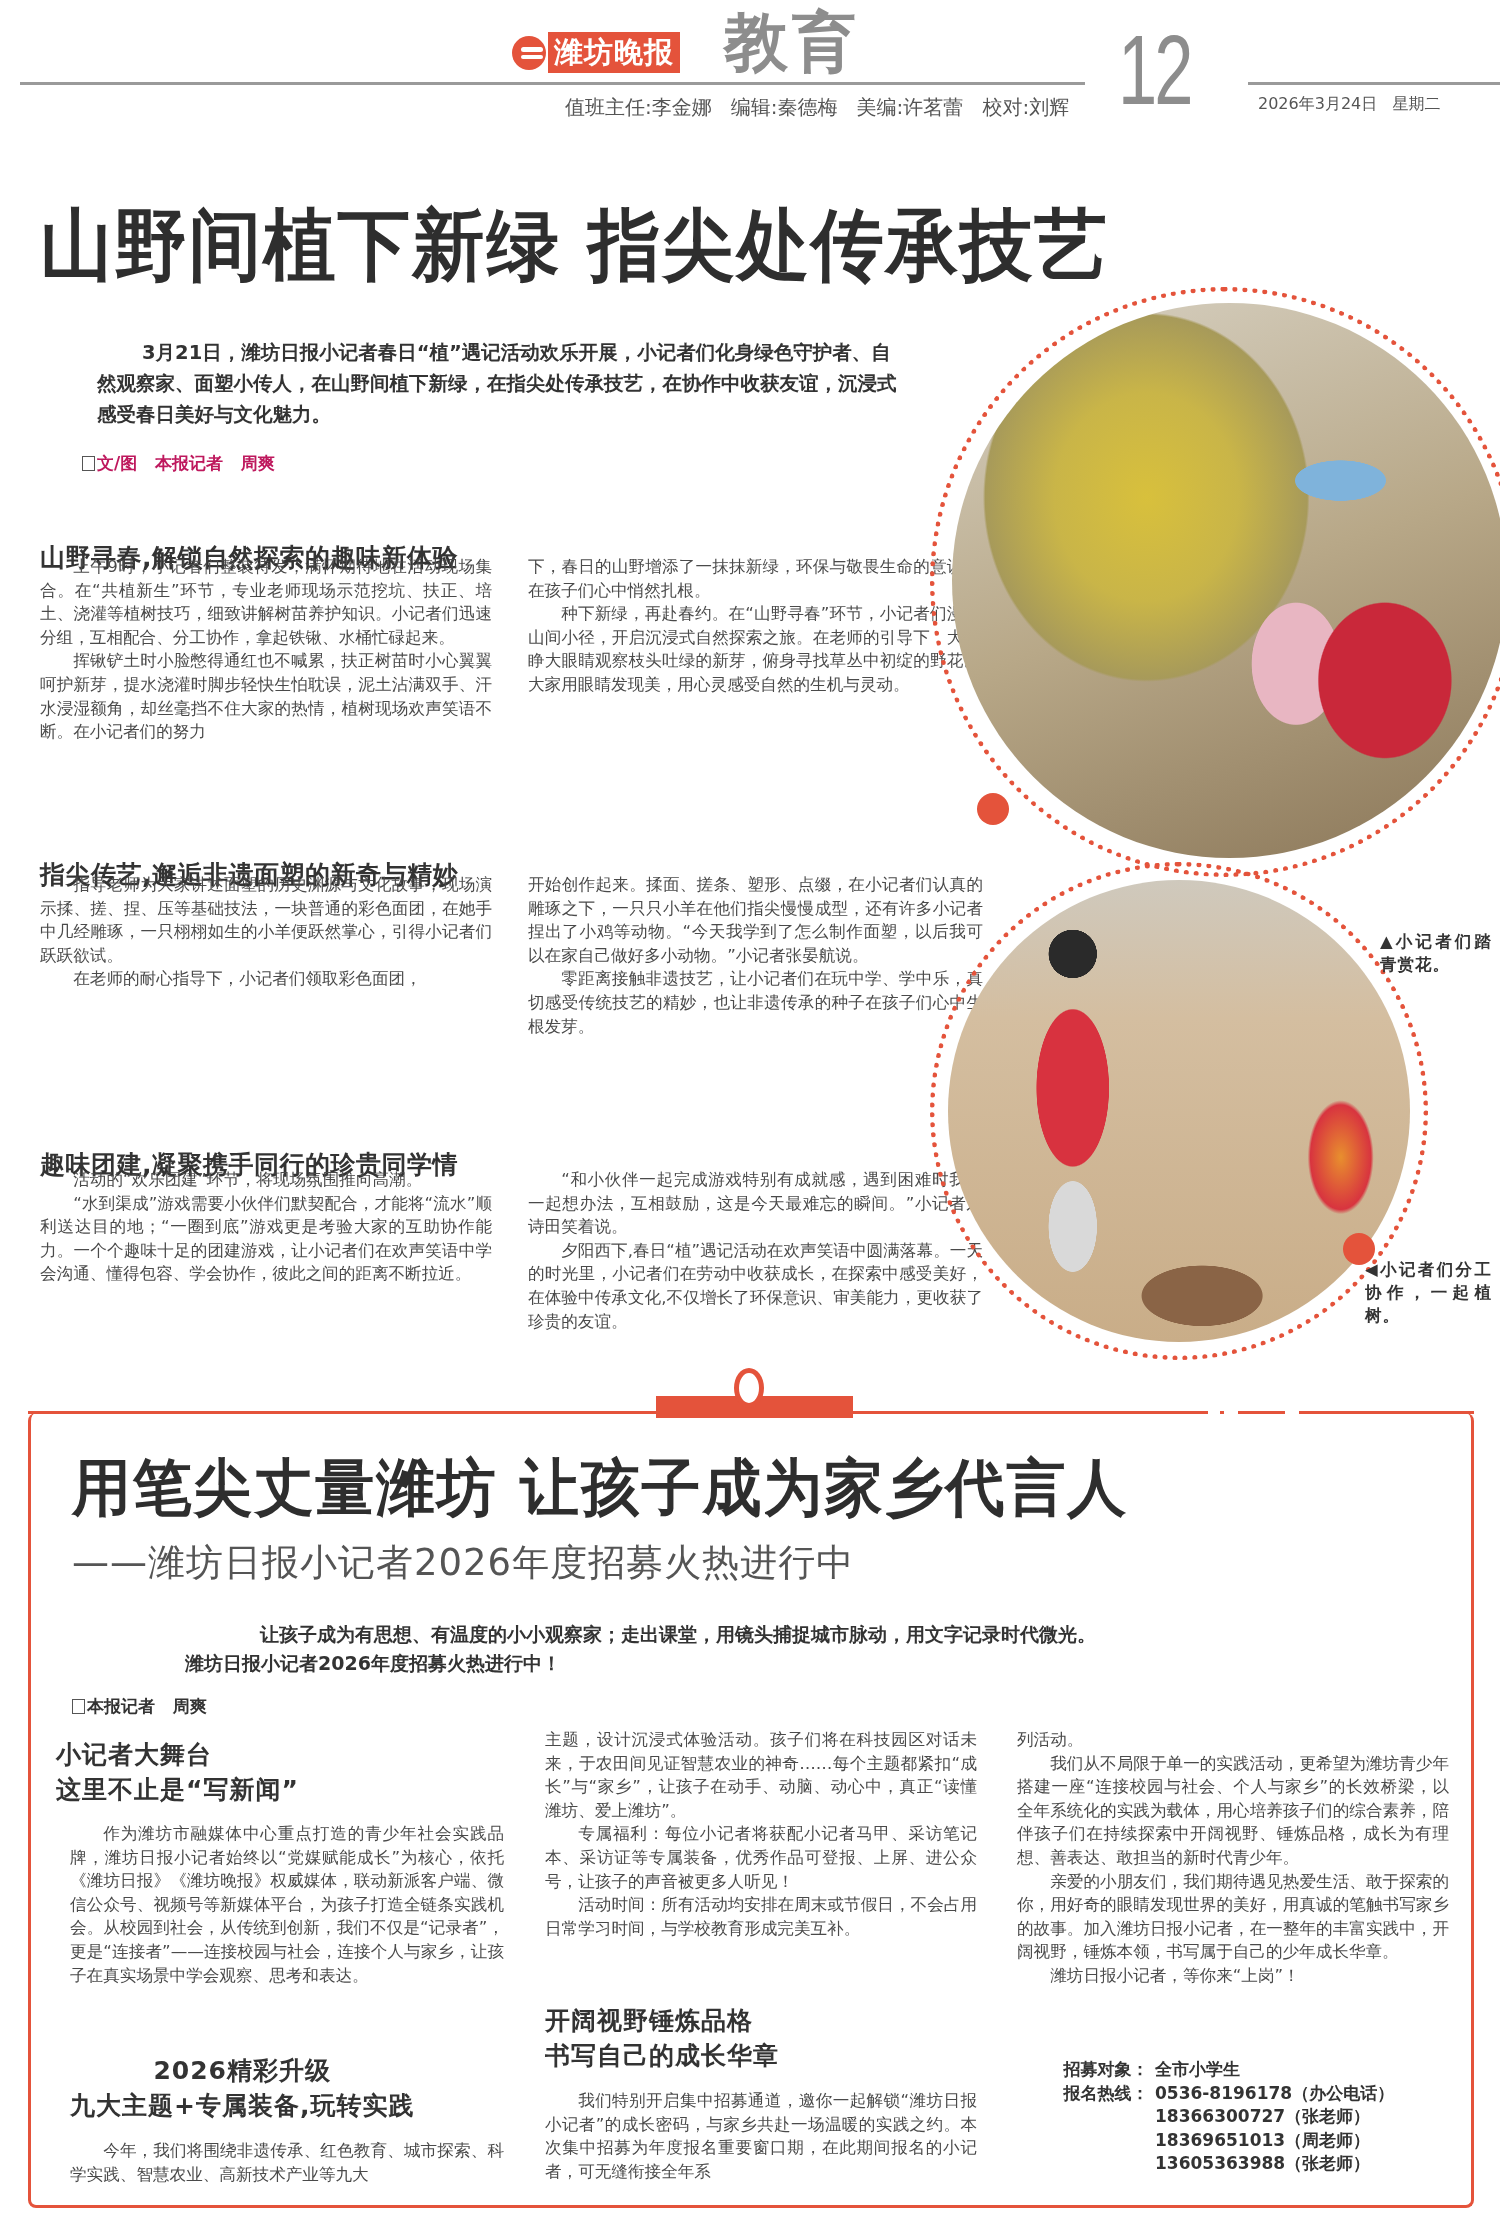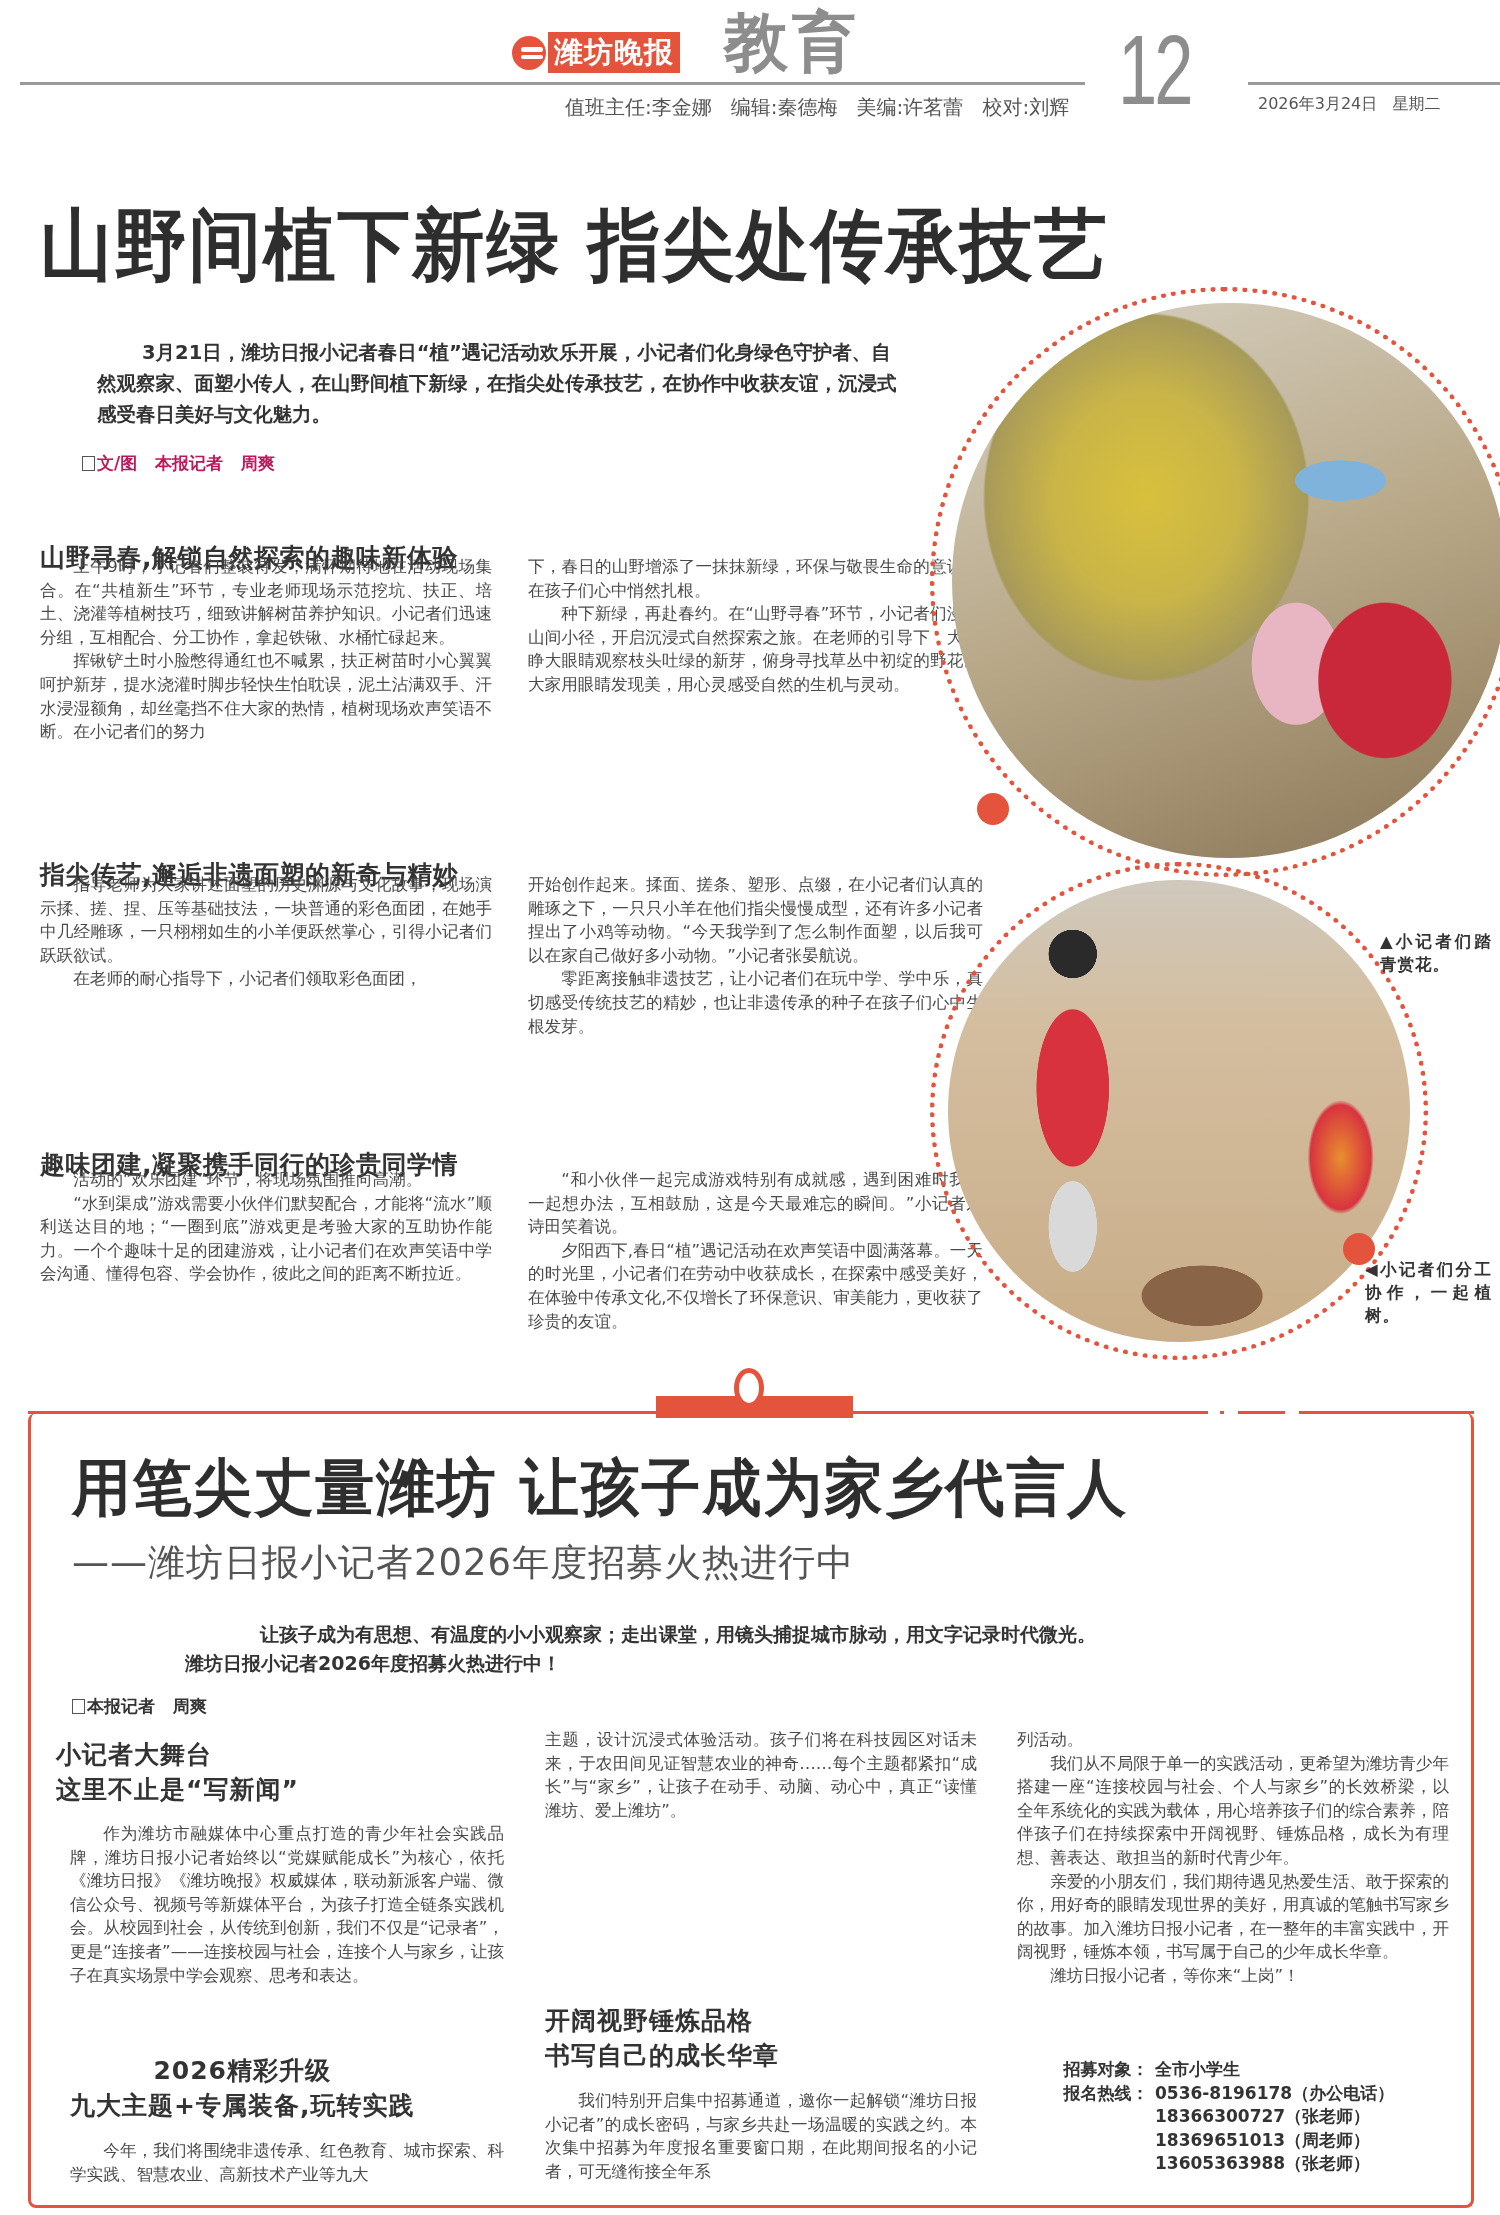--- a/index.html
+++ b/index.html
@@ -156,20 +156,22 @@
 <h2 class="subhead-2" style="left:70px; top:2053px;text-align:center;">
   <span style="display:block">2026精彩升级</span>
   <span style="display:block">九大主题+专属装备,玩转实践</span>
 </h2>
 <div class="col" style="left:70px; top:2139px; width:434px;">
   <p>今年，我们将围绕非遗传承、红色教育、城市探索、科学实践、智慧农业、高新技术产业等九大</p>
 </div>
 
 <div class="col" style="left:545px; top:1728px; width:432px;">
   <p class="noindent">主题，设计沉浸式体验活动。孩子们将在科技园区对话未来，于农田间见证智慧农业的神奇……每个主题都紧扣“成长”与“家乡”，让孩子在动手、动脑、动心中，真正“读懂潍坊、爱上潍坊”。</p>
+  <p>专属福利：每位小记者将获配小记者马甲、采访笔记本、采访证等专属装备，优秀作品可登报、上屏、进公众号，让孩子的声音被更多人听见！</p>
+  <p>活动时间：所有活动均安排在周末或节假日，不会占用日常学习时间，与学校教育形成完美互补。</p>
 </div>
 <h2 class="subhead-2" style="left:545px; top:2003px;">
   <span style="display:block">开阔视野锤炼品格</span>
   <span style="display:block">书写自己的成长华章</span>
 </h2>
 <div class="col" style="left:545px; top:2089px; width:432px;">
   <p>我们特别开启集中招募通道，邀你一起解锁“潍坊日报小记者”的成长密码，与家乡共赴一场温暖的实践之约。本次集中招募为年度报名重要窗口期，在此期间报名的小记者，可无缝衔接全年系</p>
 </div>
 
 <div class="col" style="left:1017px; top:1728px; width:432px;">

